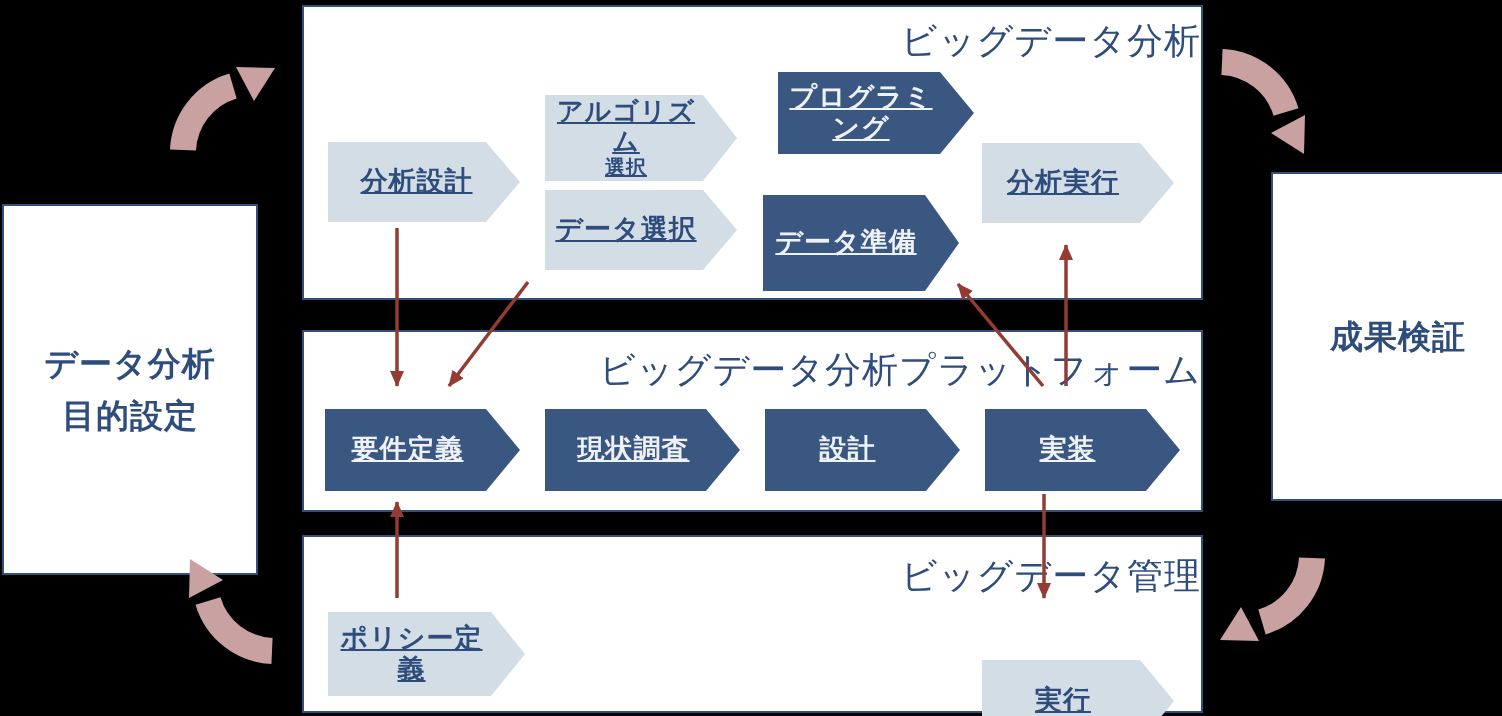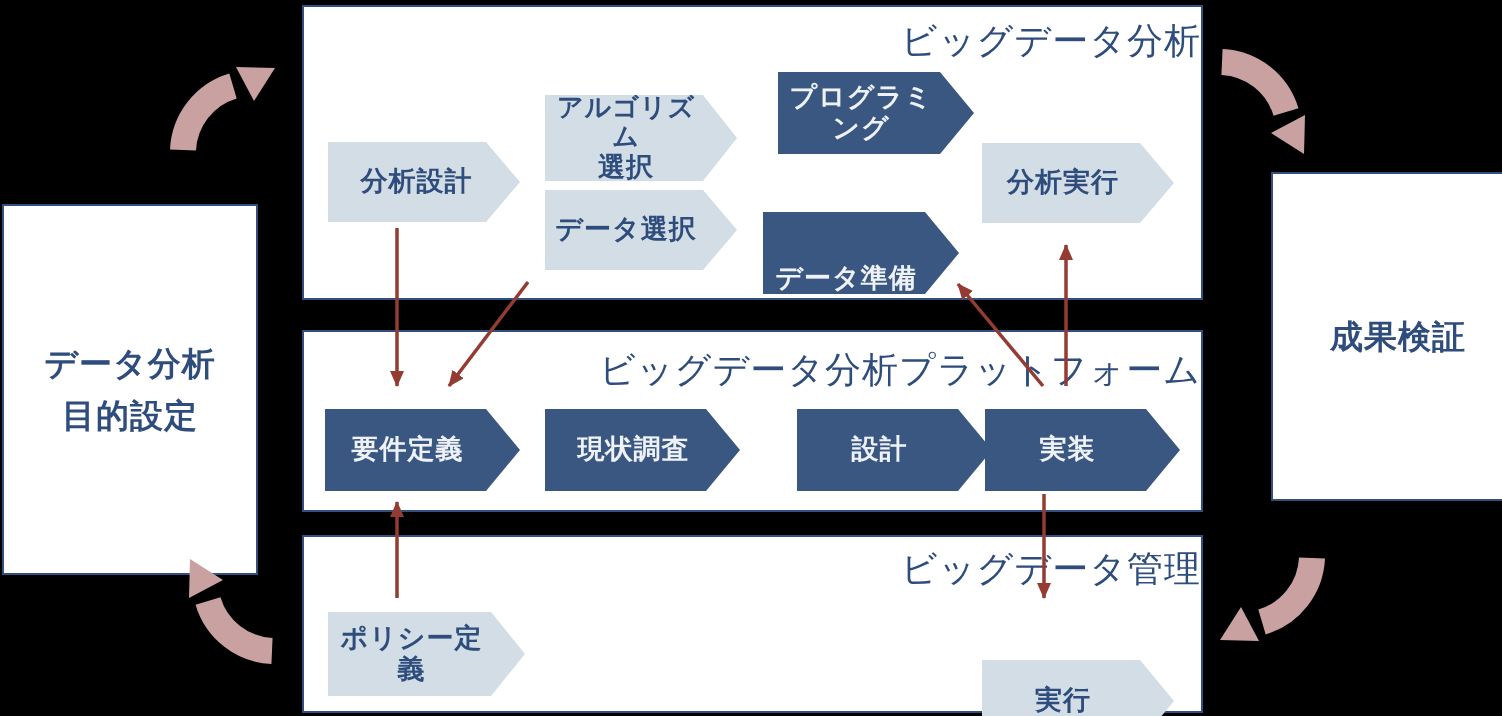--- a/index.html
+++ b/index.html
@@ -35,45 +35,46 @@
     display:flex;flex-direction:column;align-items:center;justify-content:center;
     font-size:33px;font-weight:bold;color:var(--text-dark-blue);
     line-height:1.55;text-align:center;letter-spacing:1px;
   }
   .chevron{
     position:absolute;box-sizing:border-box;
     display:flex;flex-direction:column;align-items:center;justify-content:center;
     font-weight:bold;font-size:27px;letter-spacing:1px;
     padding-right:30px;line-height:1.15;text-align:center;
     clip-path:polygon(0 0, calc(100% - 34px) 0, 100% 50%, calc(100% - 34px) 100%, 0 100%);
+    text-decoration:underline;
   }
   .chevron.light{background:var(--chevron-light);color:var(--text-dark-blue);}
   .chevron.dark{background:var(--chevron-dark);color:var(--text-on-dark);}
-  .chevron .l2{font-size:27px;}
+  .chevron .l2{font-size:20px;}
   svg.overlay{position:absolute;left:0;top:0;pointer-events:none;}
   .red-line{stroke:var(--arrow-red);stroke-width:3.5;fill:none;}
   .red-head{fill:var(--arrow-red);}
   .pink-body{stroke:var(--arrow-pink);stroke-width:26;fill:none;}
   .pink-head{fill:var(--arrow-pink);}
 </style>
 </head>
 <body>
 
 <div class="stage">
 
   <div class="panel" style="left:302px;top:5px;width:901px;height:295px;">
     <div class="panel-title" style="top:10px;">ビッグデータ分析</div>
   </div>
 
   <div class="panel" style="left:302px;top:330px;width:901px;height:182px;">
     <div class="panel-title" style="top:14px;">ビッグデータ分析プラットフォーム</div>
   </div>
 
   <div class="panel" style="left:302px;top:535px;width:901px;height:178px;">
-    <div class="panel-title" style="top:8px;padding-left:16px;">ビッグデータ管理</div>
+    <div class="panel-title" style="top:15px;padding-left:16px;">ビッグデータ管理</div>
   </div>
 
   <div class="side-box" style="left:2px;top:172px;width:256px;height:371px;margin-top:32px;">
     <span>データ分析</span>
     <span>目的設定</span>
   </div>
 
   <div class="side-box" style="left:1271px;top:172px;width:254px;height:329px;">
     <span>成果検証</span>
   </div>
@@ -88,37 +89,37 @@
   </div>
 
   <div class="chevron light" style="left:545px;top:190px;width:192px;height:80px;">
     <span>データ選択</span>
   </div>
 
   <div class="chevron dark" style="left:763px;top:72px;width:196px;height:82px;margin-left:15px;">
     <span>プログラミング</span>
   </div>
 
-  <div class="chevron dark" style="left:763px;top:212px;width:196px;height:82px;justify-content:flex-end;">
+  <div class="chevron dark" style="left:763px;top:195px;width:196px;height:96px;">
     <span>データ準備</span>
   </div>
 
   <div class="chevron light" style="left:982px;top:143px;width:192px;height:80px;text-align:right;">
     <span>分析実行</span>
   </div>
 
   <div class="chevron dark" style="left:325px;top:409px;width:195px;height:82px;">
     <span>要件定義</span>
   </div>
 
   <div class="chevron dark" style="left:545px;top:409px;width:195px;height:82px;padding-left:12px;">
     <span>現状調査</span>
   </div>
 
-  <div class="chevron dark" style="left:765px;top:409px;width:195px;height:82px;margin-left:32px;">
+  <div class="chevron dark" style="left:765px;top:409px;width:195px;height:82px;">
     <span>設計</span>
   </div>
 
   <div class="chevron dark" style="left:985px;top:409px;width:195px;height:82px;">
     <span>実装</span>
   </div>
 
   <div class="chevron light" style="left:328px;top:612px;width:197px;height:84px;">
     <span>ポリシー定義</span>
   </div>

